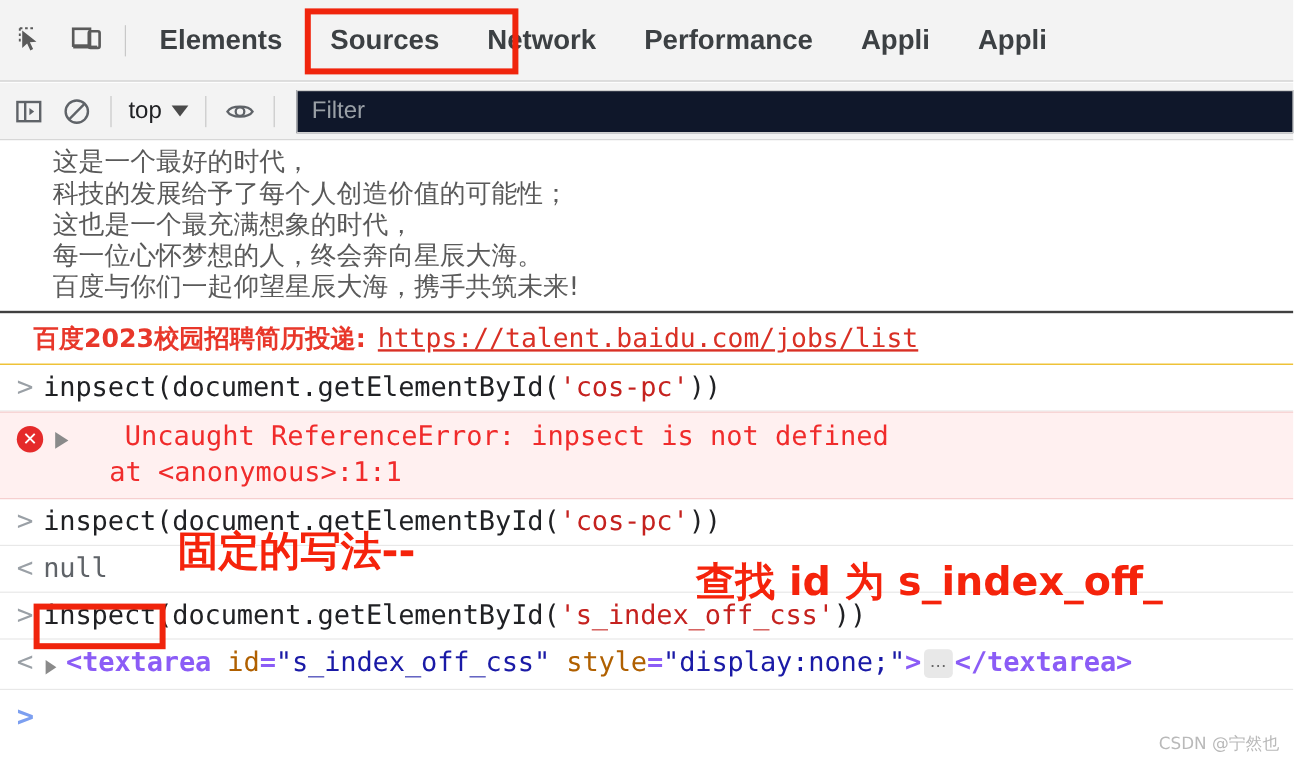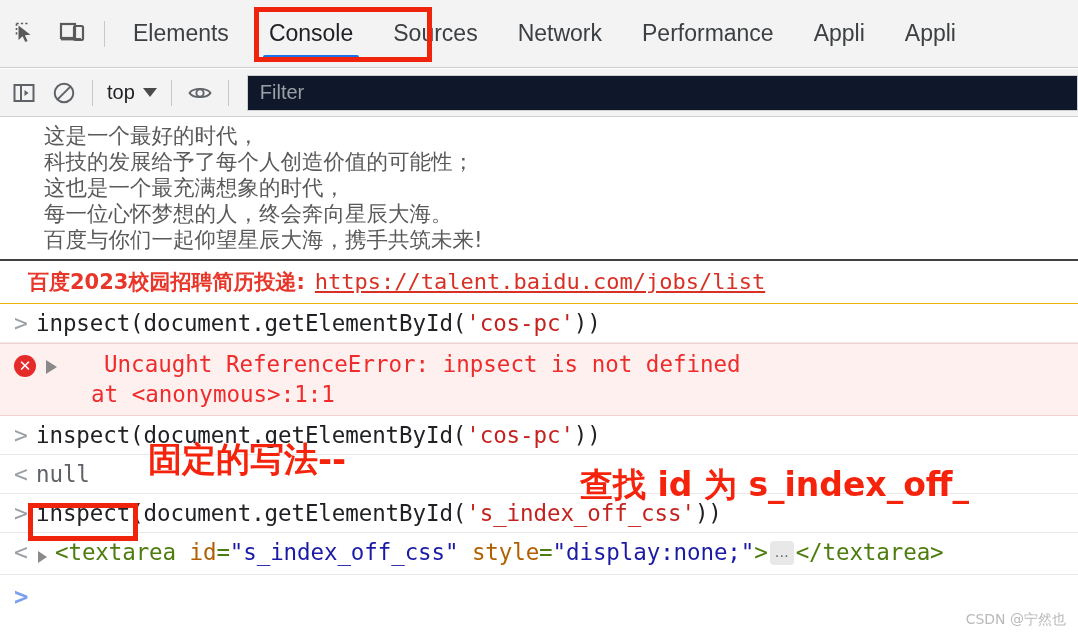--- a/index.html
+++ b/index.html
@@ -31,21 +31,21 @@
     color: #5a5a5a;
     flex: 0 0 auto;
   }
   .tool-icon:first-child { margin-left: 4px; }
   .vdiv {
     width: 1px; height: 26px; background: #c8c8c8;
     margin: 0 8px; flex: 0 0 auto;
   }
   .tabs {
     display: flex; align-items: flex-end; height: 68px;
-    flex: 1 1 auto; min-width: 0;
+    flex: 1 1 auto; min-width: 0; font-weight: bold;
   }
   .tab {
     position: relative;
     height: 68px;
     display: flex; align-items: center; justify-content: center;
     padding: 0 20px;
     font-size: 23px;
     color: #3c4043;
     white-space: nowrap;
   }
@@ -199,21 +199,21 @@
     white-space: nowrap;
   }
   .disclosure-sm {
     width: 0; height: 0; flex: 0 0 auto;
     border-top: 6px solid transparent;
     border-bottom: 6px solid transparent;
     border-left: 9px solid #8a8a8a;
     margin: 0 8px 0 2px;
     position: relative; top: 3px;
   }
-  .tagc { color: #4d7c0f; }
+  .tagc { color: #8b5cf6; font-weight: bold; }
   .attrn { color: #b06000; }
   .attrv { color: #1a1aa6; }
   .ellipsis-box {
     display: inline-block;
     background: #e8e8e8;
     border-radius: 4px;
     color: #666;
     font-size: 14px;
     line-height: 1;
     padding: 4px 5px 6px 5px;
@@ -269,21 +269,20 @@
       <svg width="28" height="26" viewBox="0 0 28 26">
         <rect x="2" y="3" width="14" height="14" fill="none" stroke="#5a5a5a" stroke-width="2.2"></rect>
         <rect x="2" y="17" width="20" height="2.4" fill="#5a5a5a"></rect>
         <rect x="15" y="5" width="9" height="14" rx="1.4" fill="none" stroke="#5a5a5a" stroke-width="2.2"></rect>
       </svg>
     </div>
     <div class="vdiv"></div>
 
     <div class="tabs">
       <div class="tab">Elements</div>
-      <div class="tab active">Console</div>
       <div class="tab">Sources</div>
       <div class="tab">Network</div>
       <div class="tab">Performance</div>
       <div class="tab">Appli</div>
       <div class="tab">Appli</div>
     </div>
   </div>
 
   <div class="filterbar">
     <div class="fb-icon">

